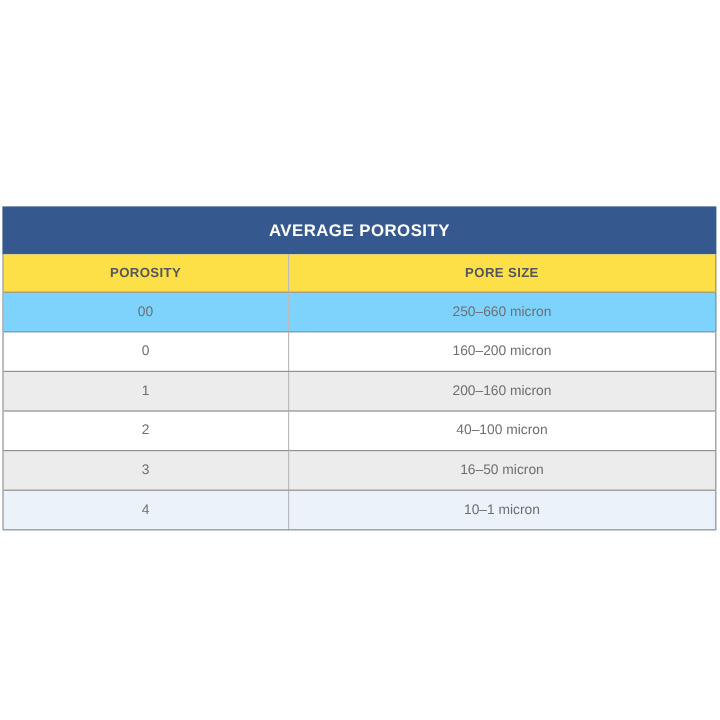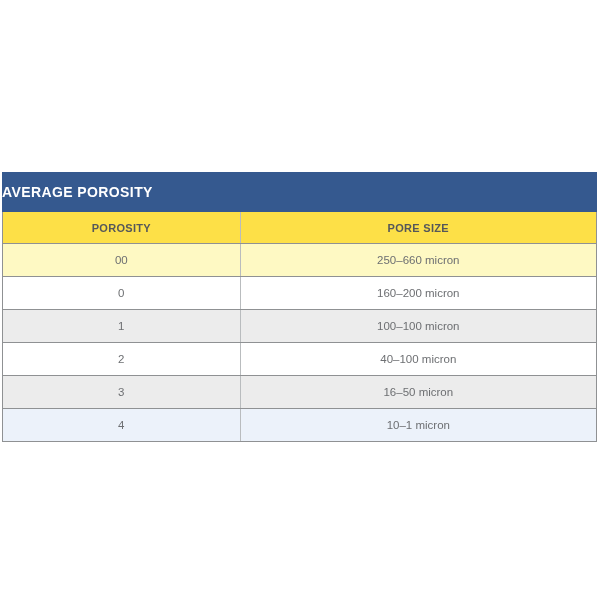--- a/index.html
+++ b/index.html
@@ -16,21 +16,21 @@
   }
   .table-wrap {
     position: absolute;
     left: 2px;
     top: 172px;
     width: 595px;
   }
   .table-title {
     height: 40px;
     line-height: 40px;
-    text-align: left;
+    text-align: center;
     font-size: 14px;
     font-weight: bold;
     letter-spacing: 0.4px;
     background: var(--title-bg, #35598f);
     color: var(--title-text, #ffffff);
   }
   table.porosity {
     width: 100%;
     border-collapse: collapse;
     table-layout: fixed;
@@ -72,33 +72,33 @@
         <col class="col-porosity">
         <col class="col-pore-size">
       </colgroup>
       <thead>
         <tr>
           <th>POROSITY</th>
           <th>PORE SIZE</th>
         </tr>
       </thead>
       <tbody id="table-body">
-  <tr style="background: #fef9c3;">
+  <tr style="background: #7dd3fc;">
     <td class="cell-porosity">00</td>
     <td class="cell-pore-size">250–660 micron</td>
   </tr>
 
   <tr style="background: rgb(255, 255, 255);">
     <td class="cell-porosity">0</td>
     <td class="cell-pore-size">160–200 micron</td>
   </tr>
 
   <tr style="background: rgb(236, 236, 236);">
     <td class="cell-porosity">1</td>
-    <td class="cell-pore-size">100–100 micron</td>
+    <td class="cell-pore-size">200–160 micron</td>
   </tr>
 
   <tr style="background: rgb(255, 255, 255);">
     <td class="cell-porosity">2</td>
     <td class="cell-pore-size">40–100 micron</td>
   </tr>
 
   <tr style="background: rgb(236, 236, 236);">
     <td class="cell-porosity">3</td>
     <td class="cell-pore-size">16–50 micron</td>

